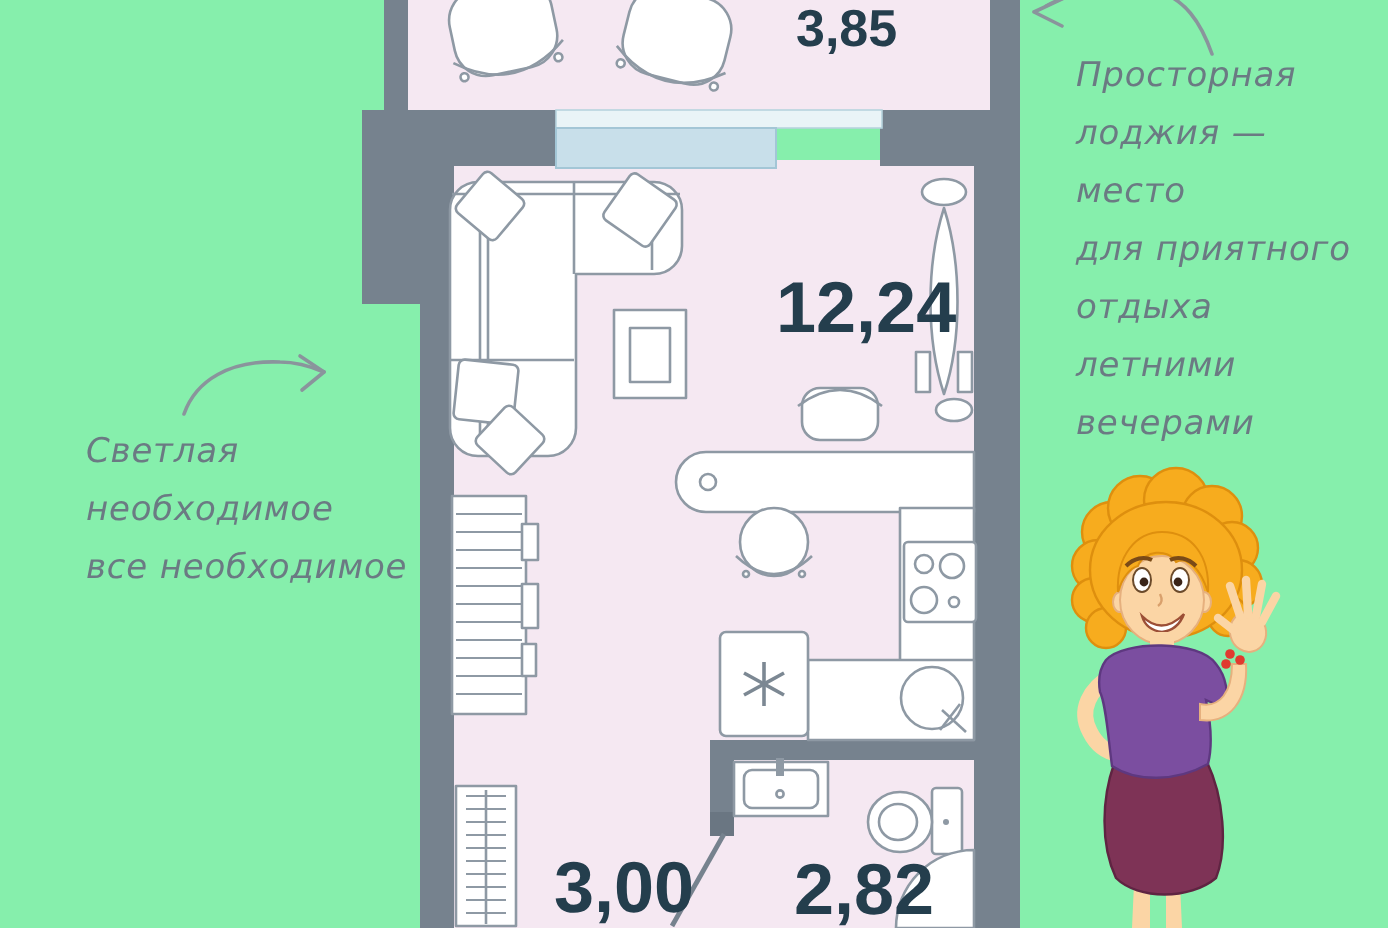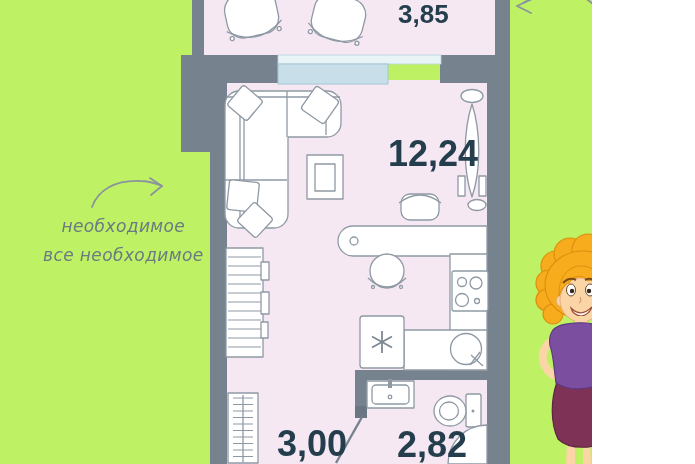--- a/index.html
+++ b/index.html
@@ -1,17 +1,17 @@
 <!DOCTYPE html>
 <html><head>
 <meta charset="utf-8">
 <style>
   html,body{margin:0;padding:0;background:#fff;}
-  .stage{position:relative;width:592px;height:464px;background:#bef264;overflow:hidden;
-         font-family:"Liberation Sans",sans-serif;text-align:center;}
+  .stage{position:relative;width:694px;height:464px;background:#86efac;overflow:hidden;
+         font-family:"Liberation Sans",sans-serif;}
   .plan-svg{position:absolute;left:0;top:0;}
   .note{position:absolute;font-family:"DejaVu Sans",sans-serif;font-style:italic;
         font-size:17px;line-height:29px;letter-spacing:0.4px;color:#6B7A83;white-space:nowrap;}
   .note-left{left:43px;top:212px;}
   .note-right{left:538px;top:24px;}
   .area-label{font-family:"Liberation Sans",sans-serif;font-weight:bold;fill:#243E4D;}
 </style>
 </head>
 <body>
 
@@ -258,17 +258,27 @@
       </g>
       <g fill="#E03A2F">
         <circle cx="615" cy="327" r="2.4"></circle>
           <circle cx="620" cy="330" r="2.4"></circle>
           <circle cx="613" cy="332" r="2.4"></circle>
       </g>
     </g>
   </svg>
 
   <div class="note note-left">
+    <div>Светлая</div>
     <div>необходимое</div>
     <div>все необходимое</div>
   </div>
+  <div class="note note-right">
+    <div>Просторная</div>
+    <div>лоджия —</div>
+    <div>место</div>
+    <div>для приятного</div>
+    <div>отдыха</div>
+    <div>летними</div>
+    <div>вечерами</div>
+  </div>
 
 </div>
 
 </body></html>

